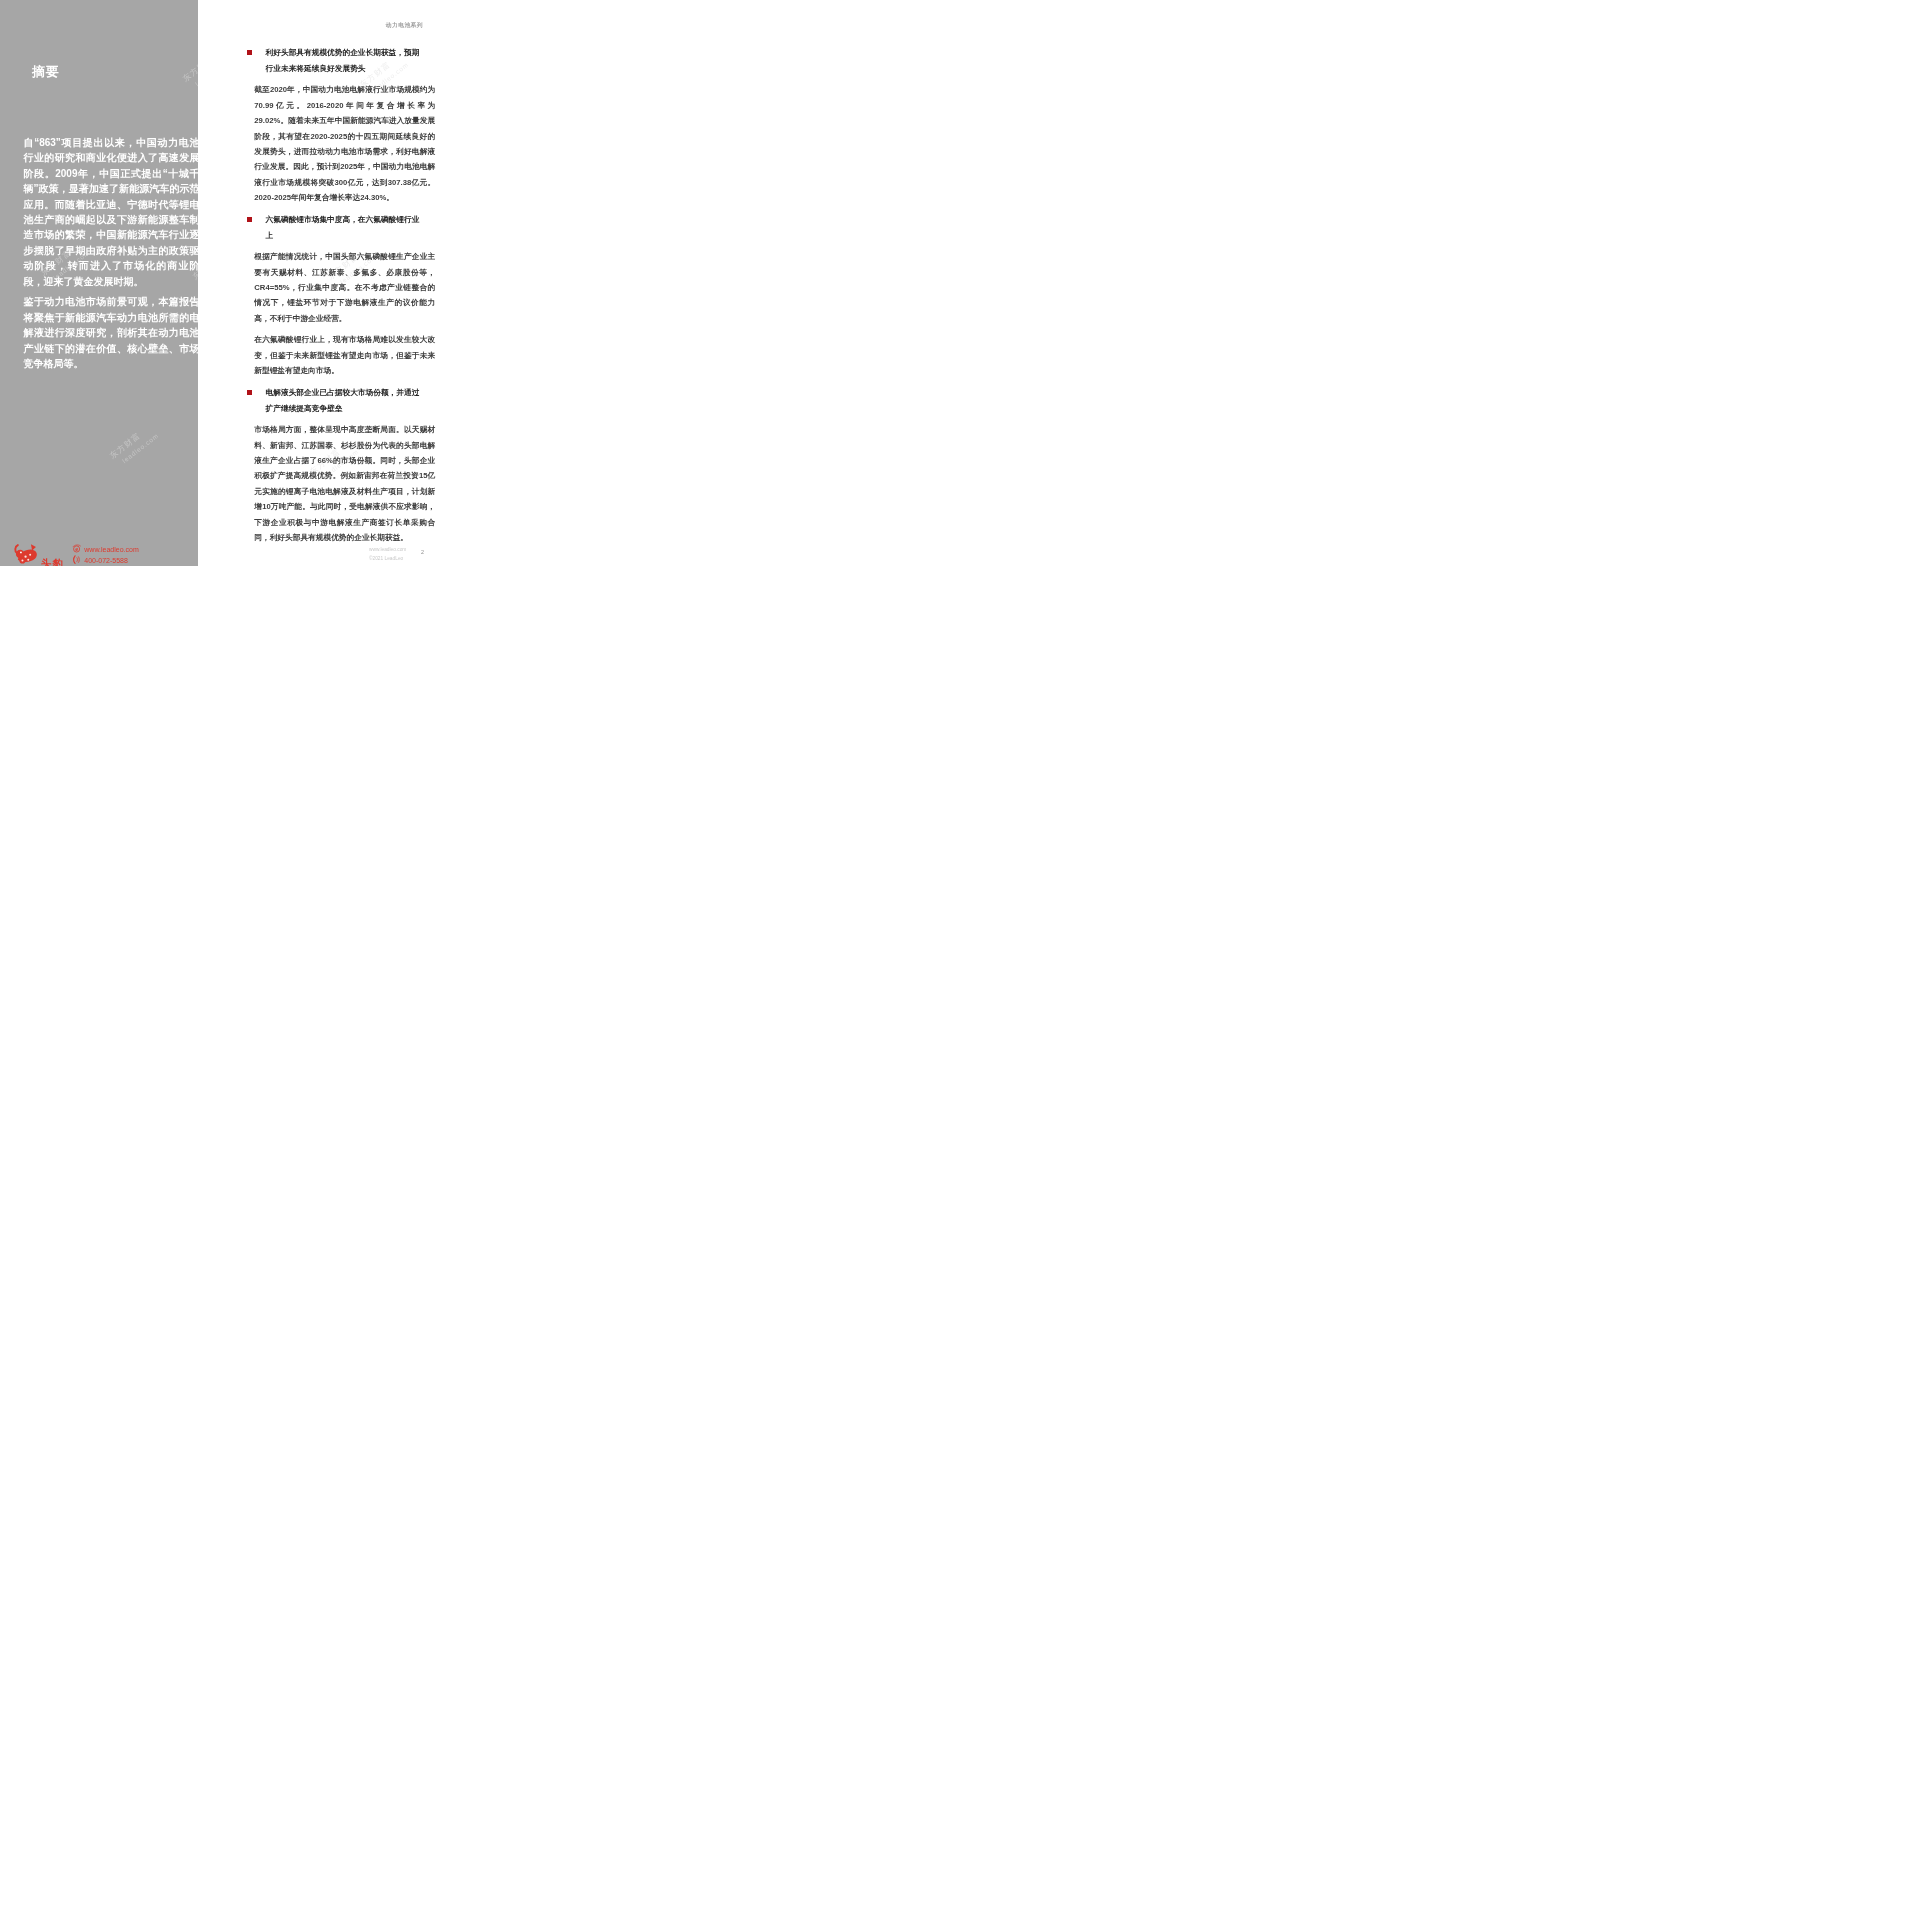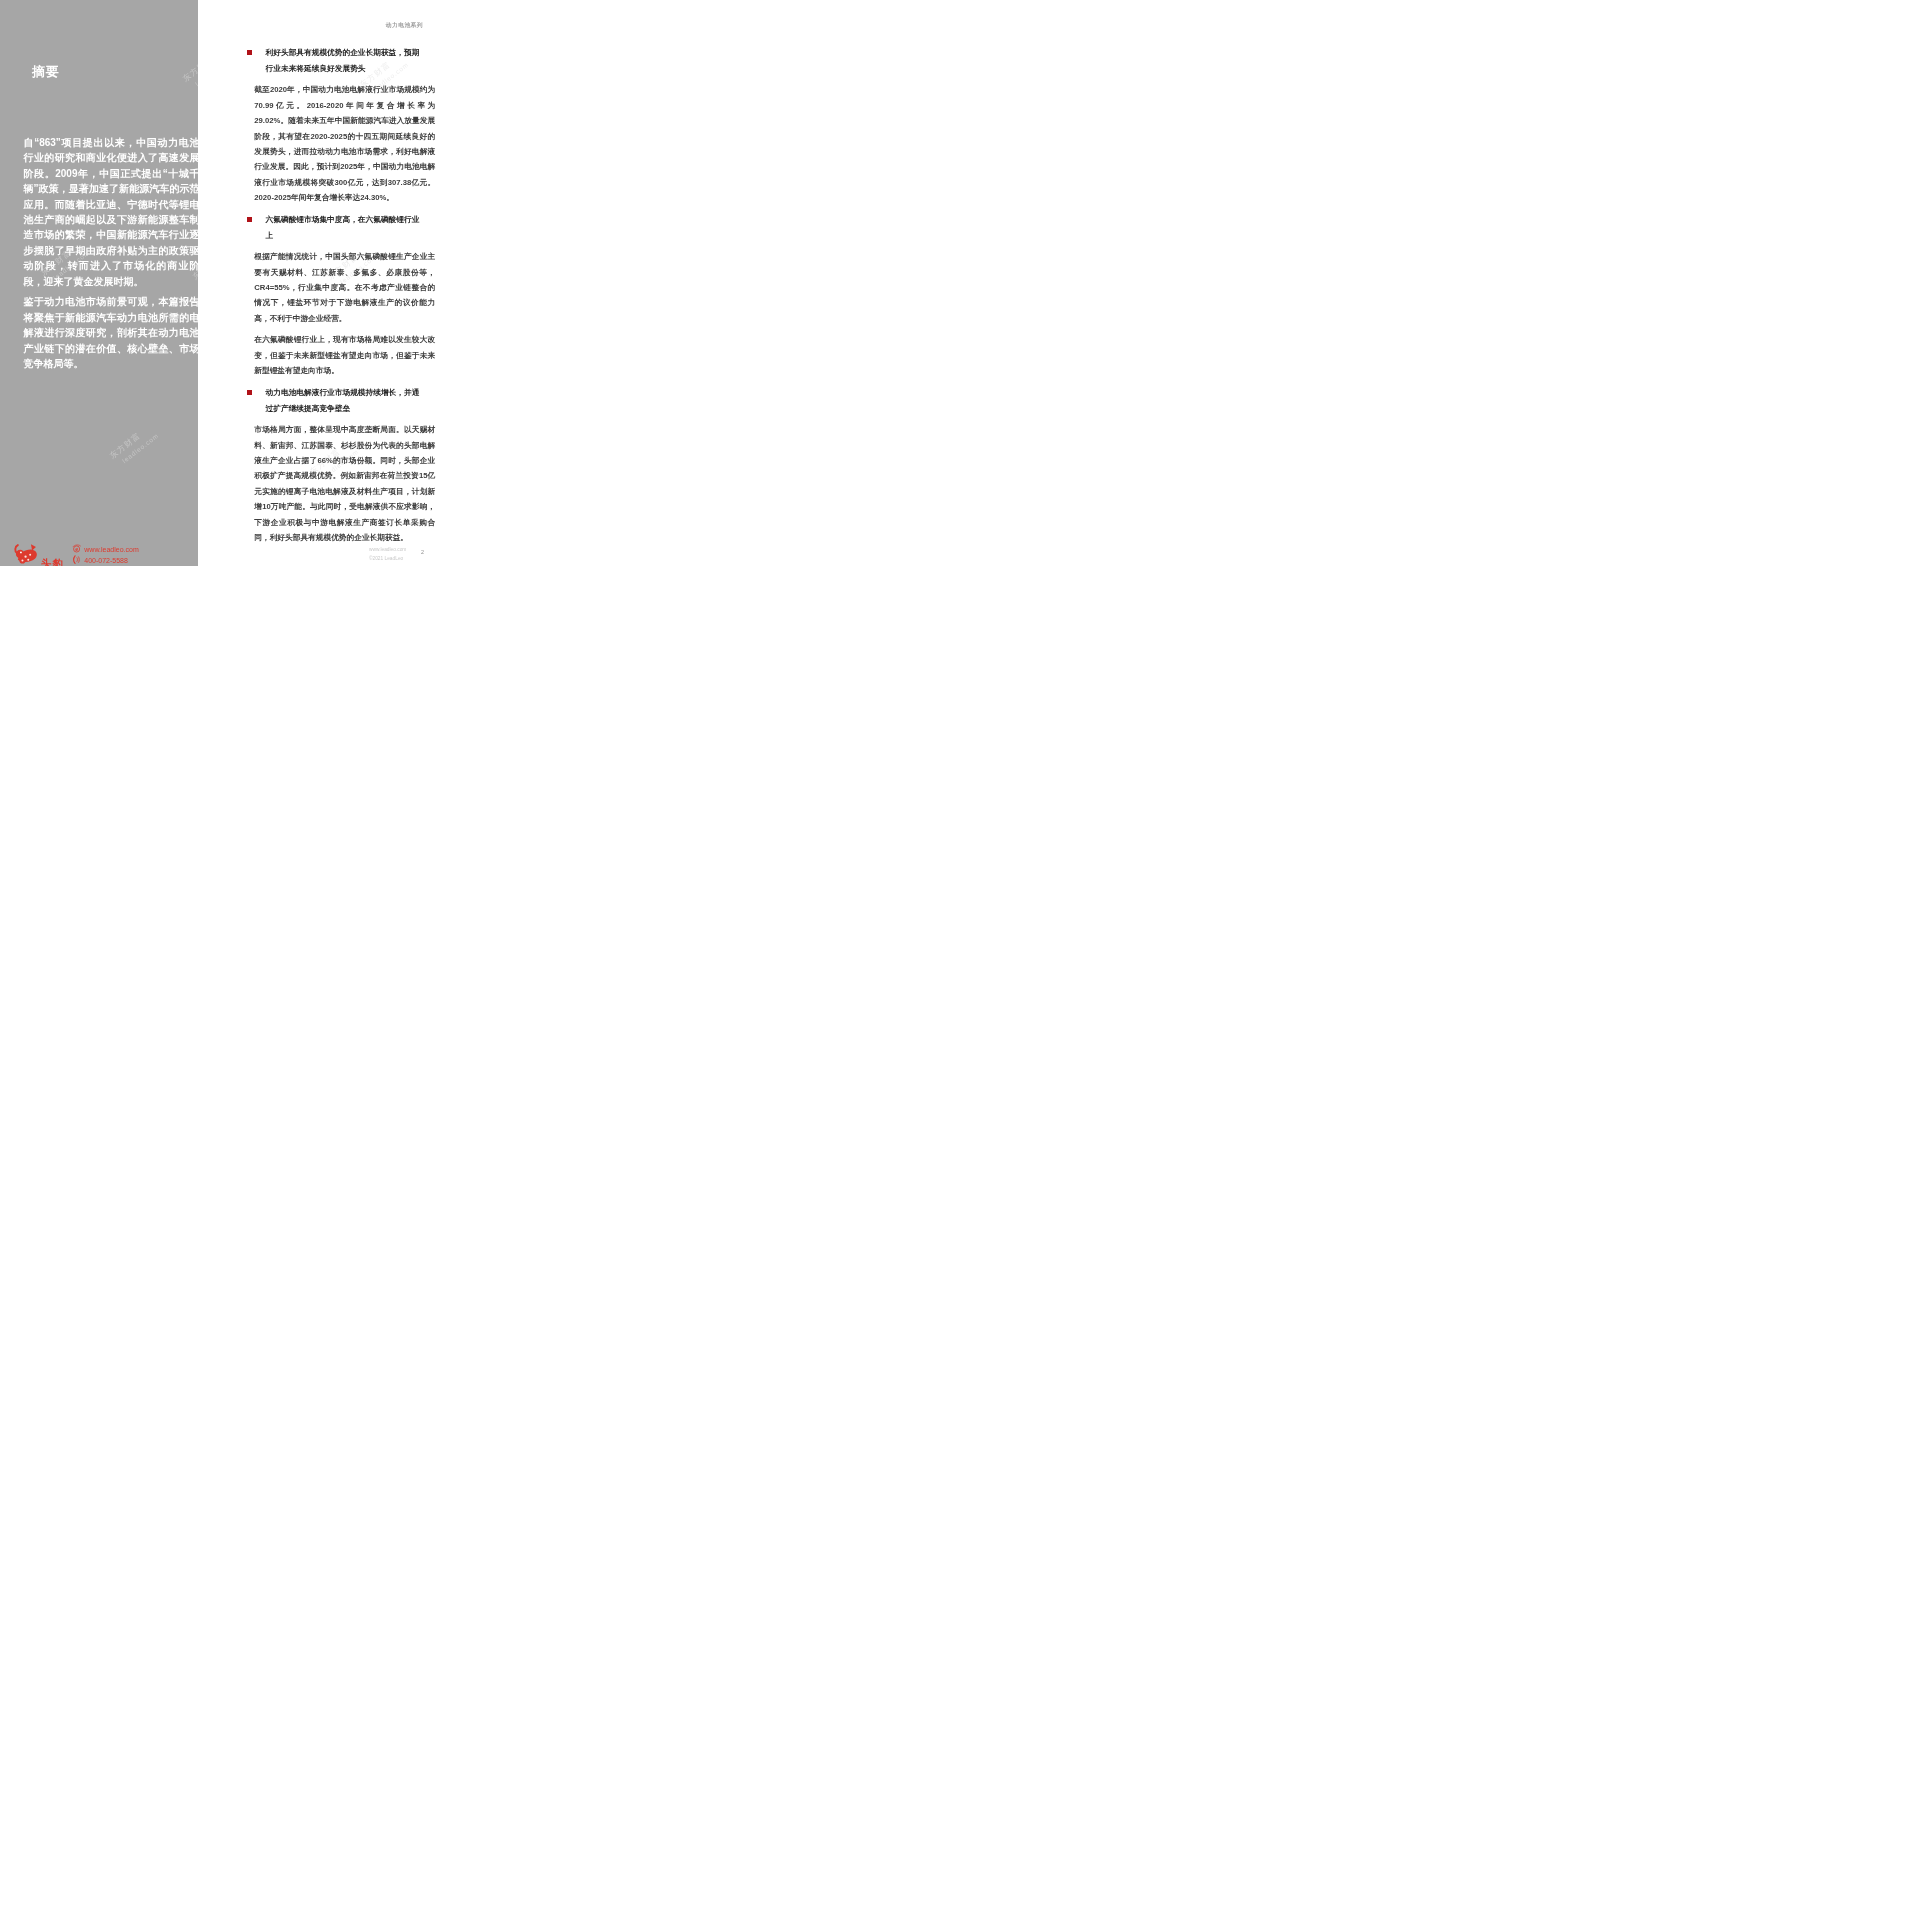--- a/index.html
+++ b/index.html
@@ -108,21 +108,21 @@
 
     <div class="sec-heading">
       <span class="bullet-sq"></span>
       <span class="h-text">六氟磷酸锂市场集中度高，在六氟磷酸锂行业上</span>
     </div>
     <p class="body">根据产能情况统计，中国头部六氟磷酸锂生产企业主要有天赐材料、江苏新泰、多氟多、必康股份等，CR4=55%，行业集中度高。在不考虑产业链整合的情况下，锂盐环节对于下游电解液生产的议价能力高，不利于中游企业经营。</p>
     <p class="body">在六氟磷酸锂行业上，现有市场格局难以发生较大改变，但鉴于未来新型锂盐有望走向市场，但鉴于未来新型锂盐有望走向市场。</p>
 
     <div class="sec-heading">
       <span class="bullet-sq"></span>
-      <span class="h-text">动力电池电解液行业市场规模持续增长，并通过扩产继续提高竞争壁垒</span>
+      <span class="h-text">电解液头部企业已占据较大市场份额，并通过扩产继续提高竞争壁垒</span>
     </div>
     <p class="body">市场格局方面，整体呈现中高度垄断局面。以天赐材料、新宙邦、江苏国泰、杉杉股份为代表的头部电解液生产企业占据了66%的市场份额。同时，头部企业积极扩产提高规模优势。例如新宙邦在荷兰投资15亿元实施的锂离子电池电解液及材料生产项目，计划新增10万吨产能。与此同时，受电解液供不应求影响，下游企业积极与中游电解液生产商签订长单采购合同，利好头部具有规模优势的企业长期获益。</p>
   </div>
 
   <div class="wm on-gray" style="left:181px;top:58px;">
     <span class="wm1">东方财富</span>
     <span class="wm2">leadleo.com</span>
   </div>
   <div class="wm on-white" style="left:358px;top:64px;">
     <span class="wm1">东方财富</span>

